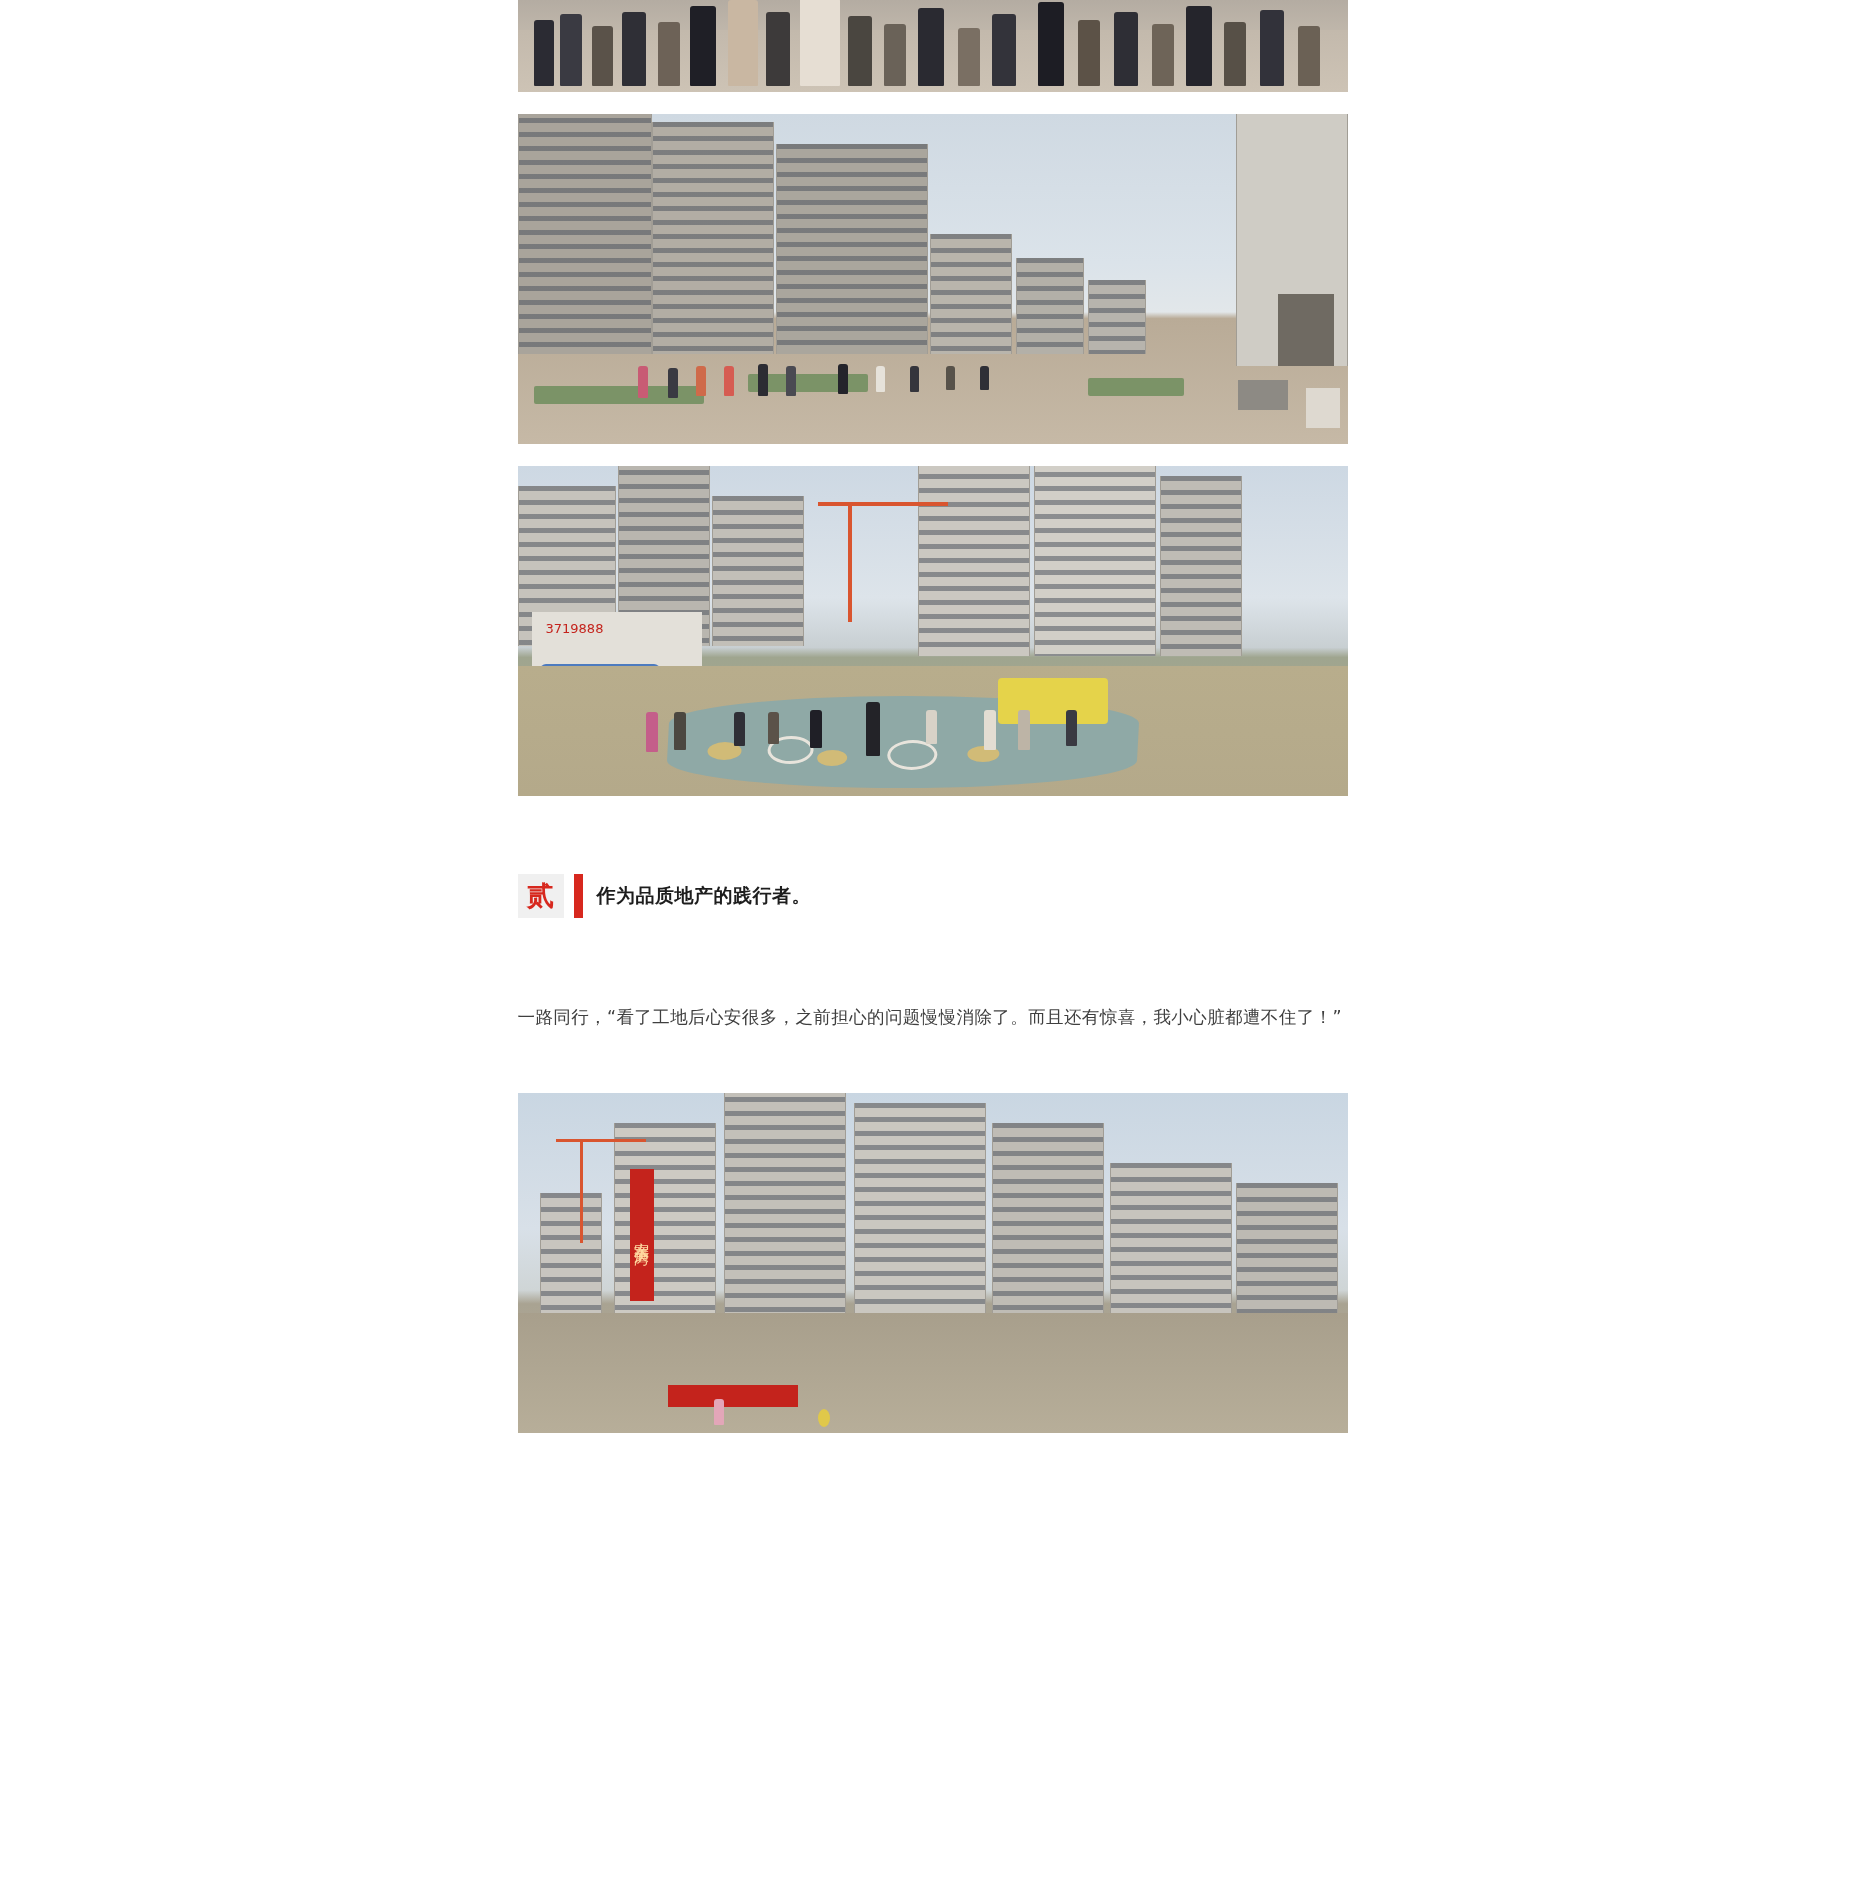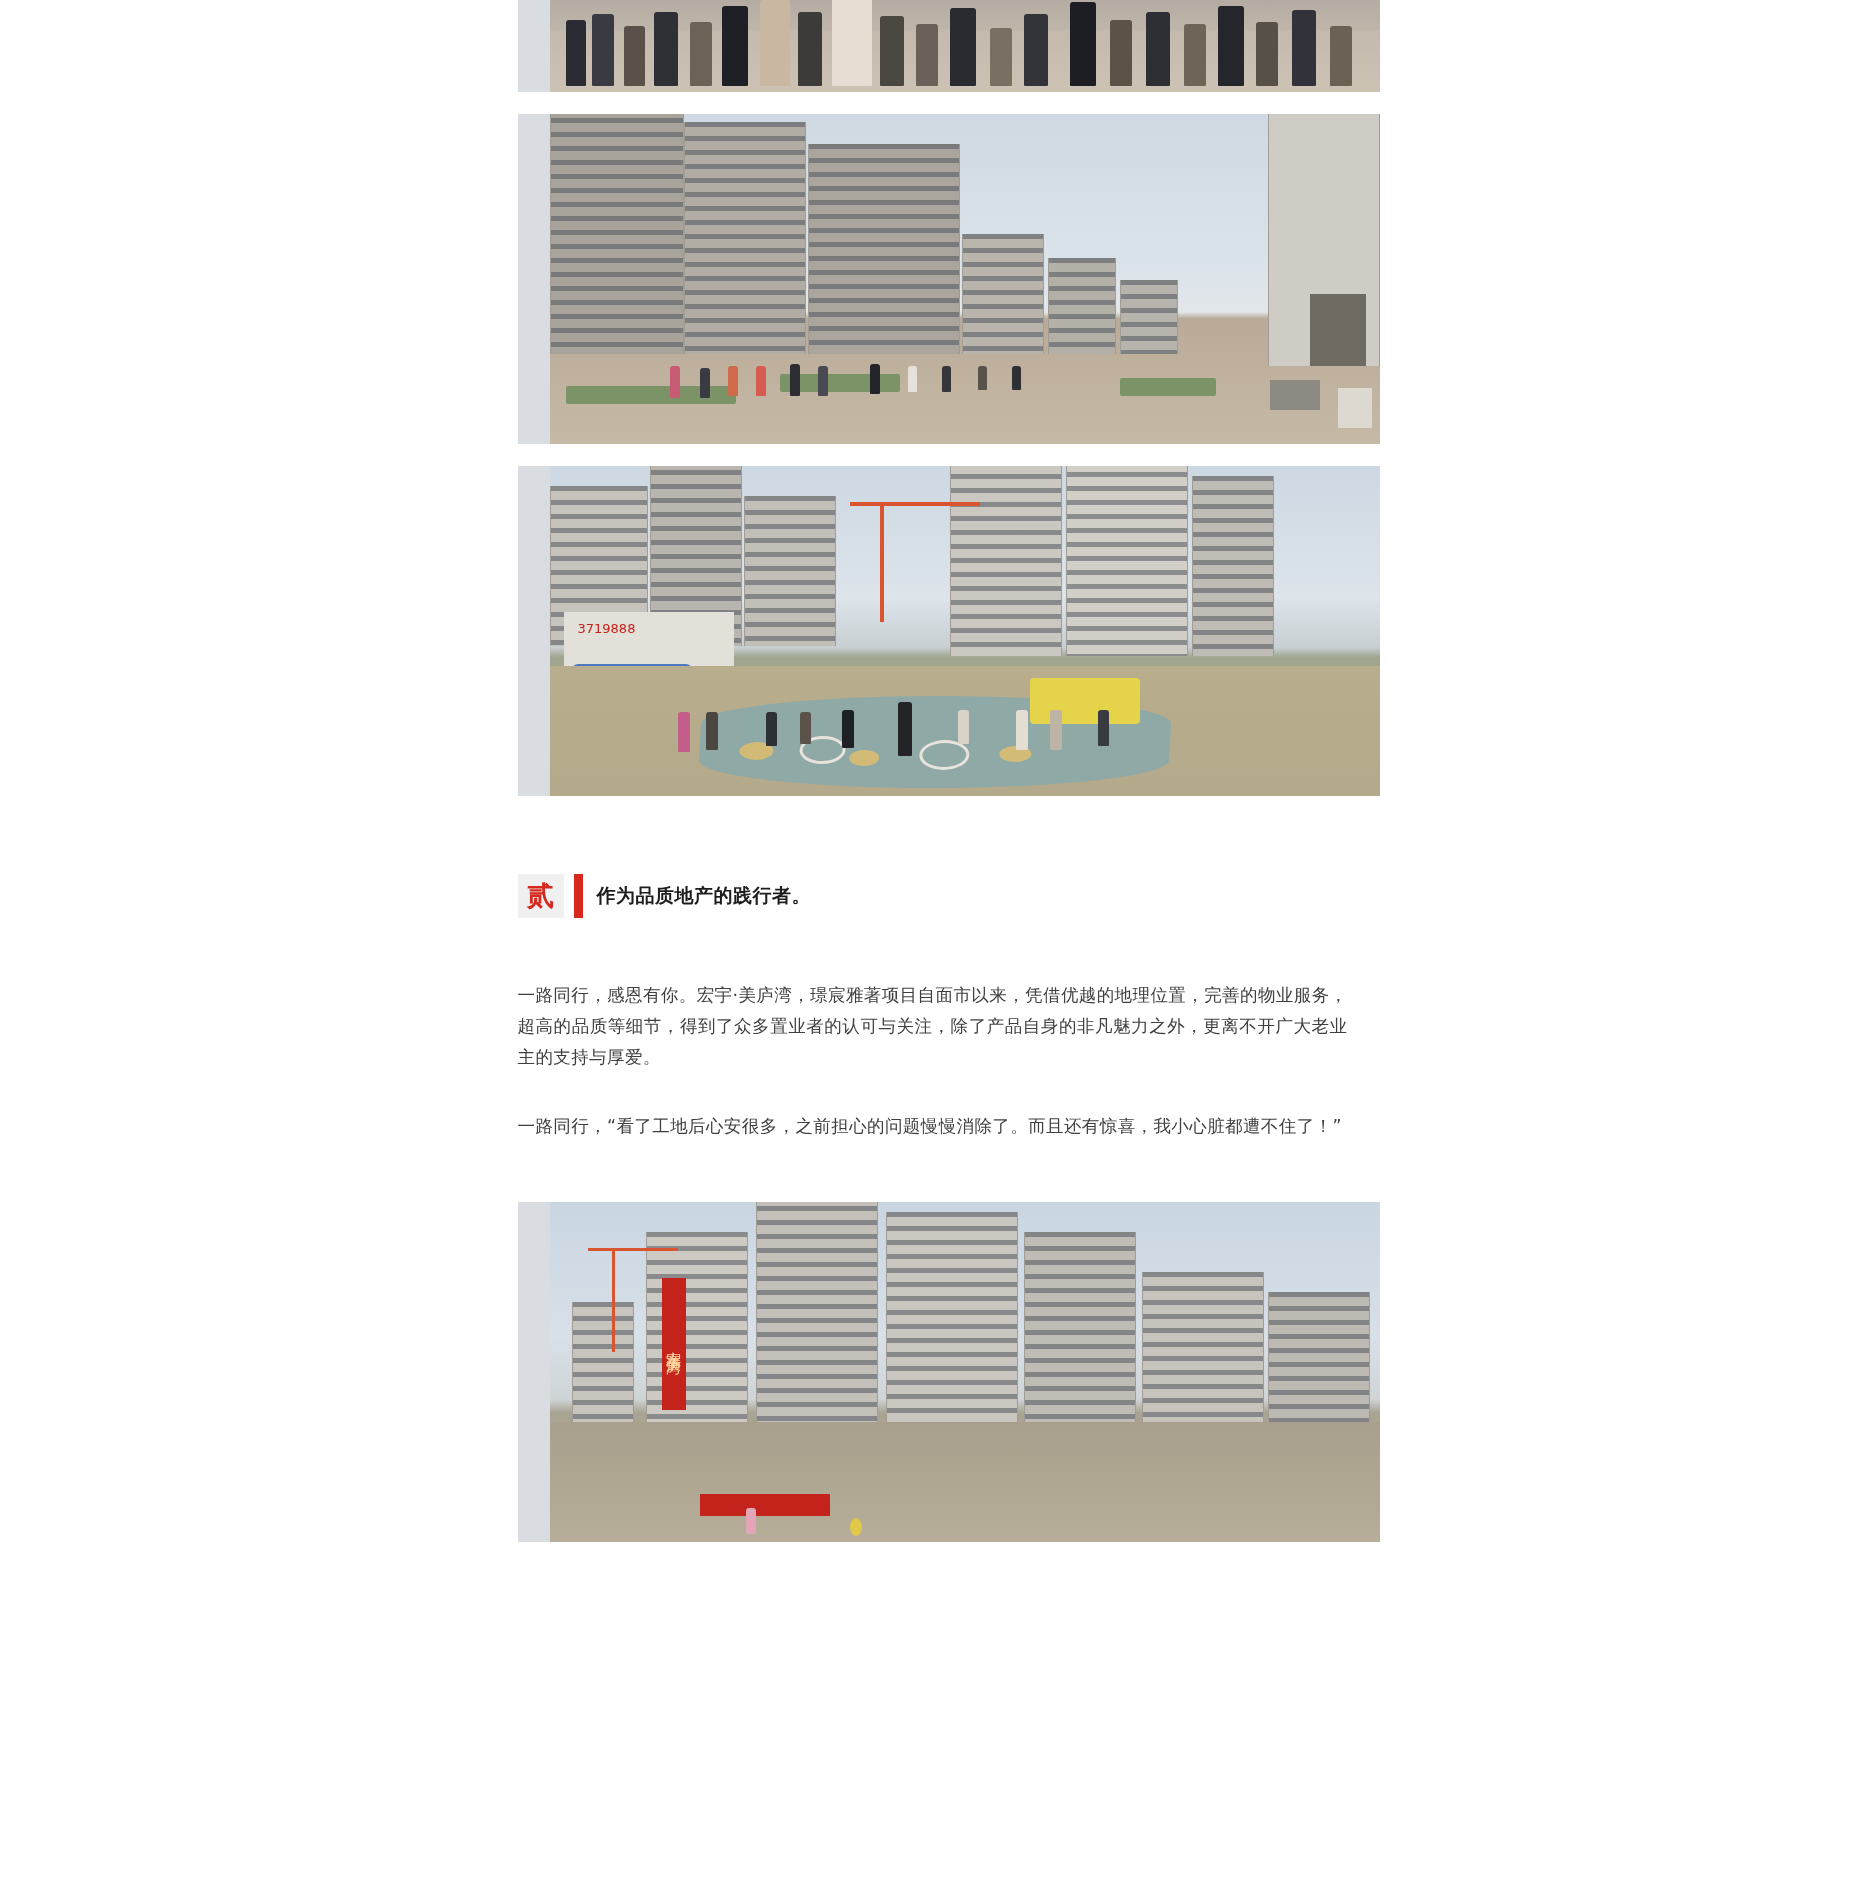--- a/index.html
+++ b/index.html
@@ -23,21 +23,20 @@
     padding-top: 0;
   }
 
   
   .figure {
     width: 830px;
     margin: 0 auto 22px auto;
     overflow: hidden;
     position: relative;
     background: #d9dde1;
-    padding-left: 32px;
   }
   .figure.first { margin-bottom: 22px; }
 
   
   .photo-crowd {
     height: 92px;
     background:
       linear-gradient(to bottom, #b4aca2 0%, #c0b7ab 35%, #c8beb1 100%);
     position: relative;
   }
@@ -292,21 +291,20 @@
     </div>
 
     <div class="section-head">
       <div class="badge-num">贰</div>
       <div class="badge-bar"></div>
       <div class="section-title">作为品质地产的践行者。</div>
     </div>
     <div class="after-head"></div>
 
     <div class="para-block-2">
-      <p class="body-text">一路同行，感恩有你。宏宇·美庐湾，璟宸雅著项目自面市以来，凭借优越的地理位置，完善的物业服务，超高的品质等细节，得到了众多置业者的认可与关注，除了产品自身的非凡魅力之外，更离不开广大老业主的支持与厚爱。</p>
       <div class="spacer-small"></div>
       <p class="body-text">一路同行，“看了工地后心安很多，之前担心的问题慢慢消除了。而且还有惊喜，我小心脏都遭不住了！”</p>
     </div>
 
     <div class="spacer-mid"></div>
 
     <div class="figure">
       <div class="photo-banner">
         <div class="tower" style="left:22px;width:60px;height:120px;bottom:120px;background:#c8c5bf;">
           <div class="rows"></div>

